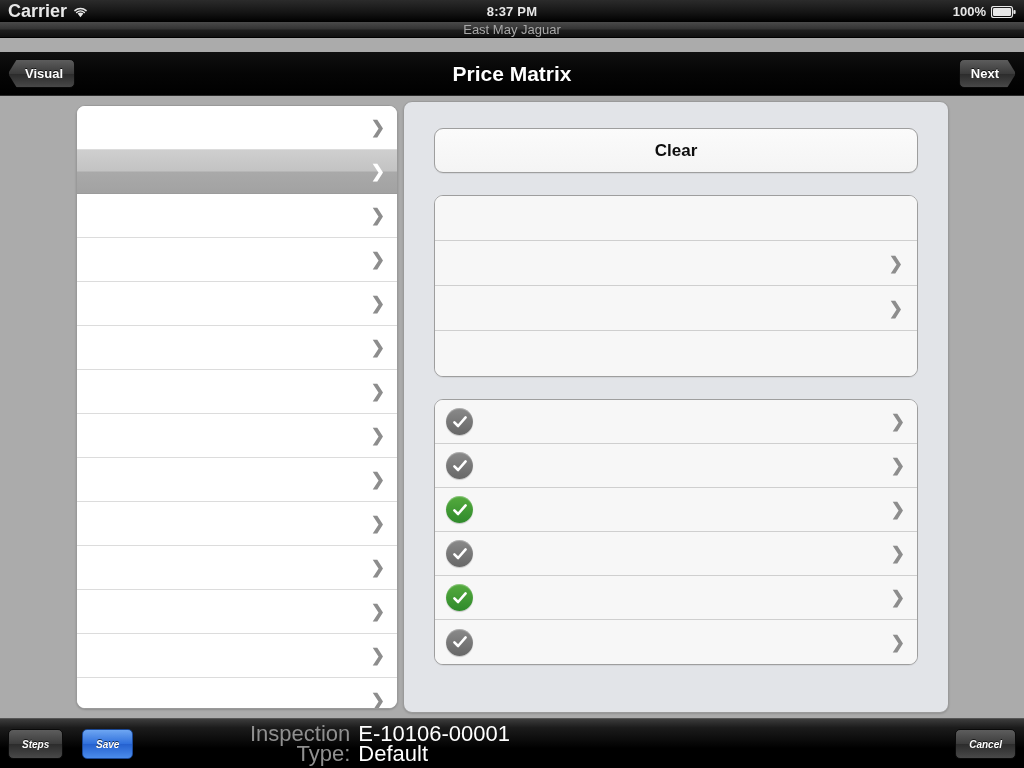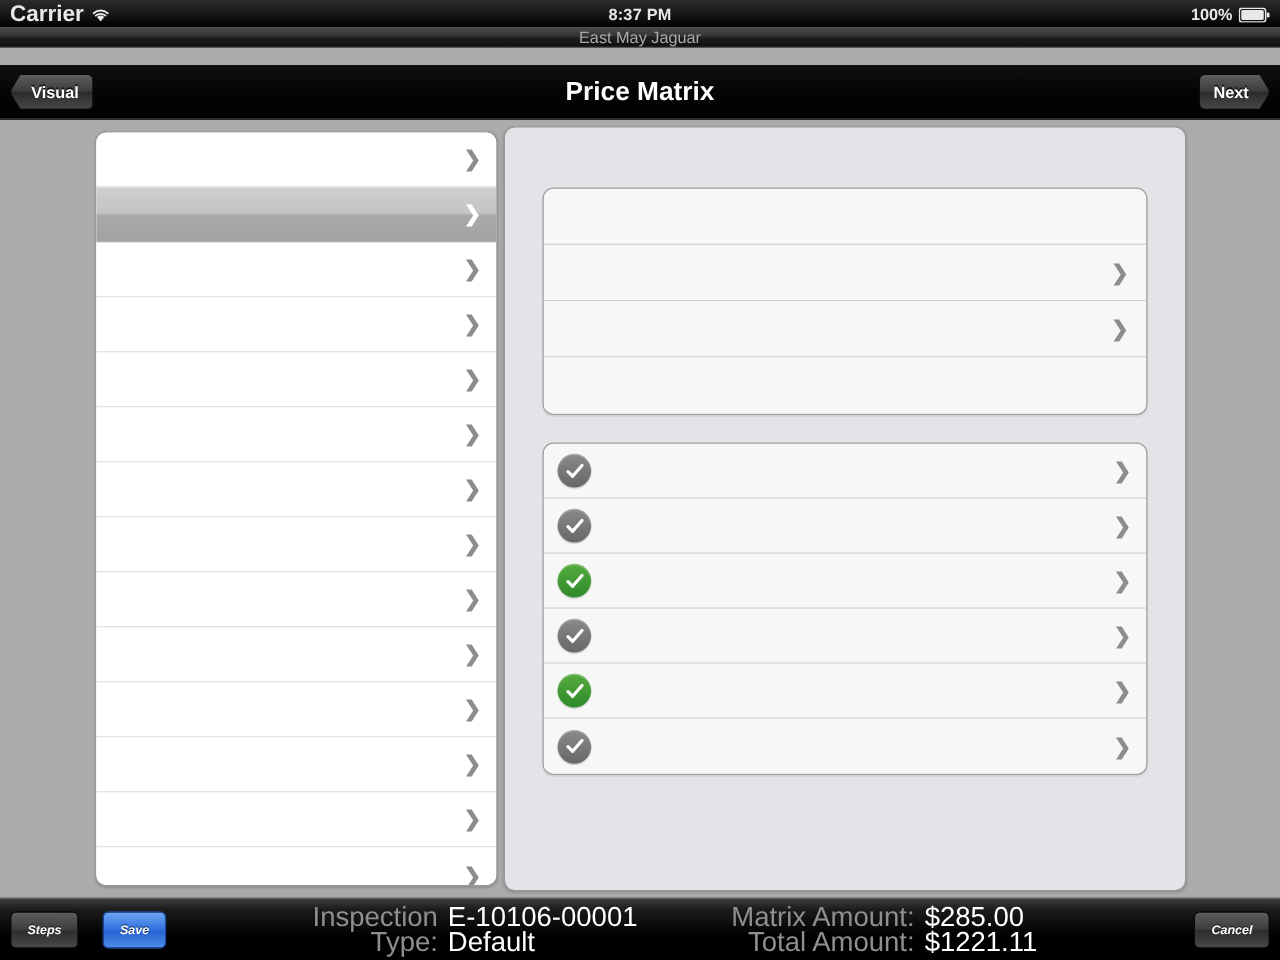--- a/index.html
+++ b/index.html
@@ -354,20 +354,23 @@
           <span class="chev">❯</span>
         </div>
         <div class="panel-row">
           <span class="row-label"></span>
           <span class="chev">❯</span>
         </div>
       </div>
 
     <div class="detail">
 
+      <div class="clear-btn">
+        <span>Clear</span>
+      </div>
 
       <div class="group" id="fields-group">
           <div class="field-row">
             <span class="field-label"></span>
             <span class="field-value"></span>
           </div>
           <div class="field-row tappable">
             <span class="field-label"></span>
             <span class="field-value"></span>
             <span class="chev">❯</span>
@@ -456,25 +459,19 @@
     <div class="tb-btn blue tb-save">
       <span>Save</span>
     </div>
 
     <div class="tb-info tb-info-left" id="info-left">
         <span class="tb-key">Inspection</span>
         <span class="tb-val">E-10106-00001</span>
         <span class="tb-key">Type:</span>
         <span class="tb-val">Default</span>
       </div>
-    <div class="tb-info tb-info-right" id="info-right">
-        <span class="tb-key">Matrix Amount:</span>
-        <span class="tb-val">$285.00</span>
-        <span class="tb-key">Total Amount:</span>
-        <span class="tb-val">$1221.11</span>
-      </div>
 
     <div class="tb-btn dark tb-cancel">
       <span>Cancel</span>
     </div>
   </div>
 
 </div>
 
 </body></html>

